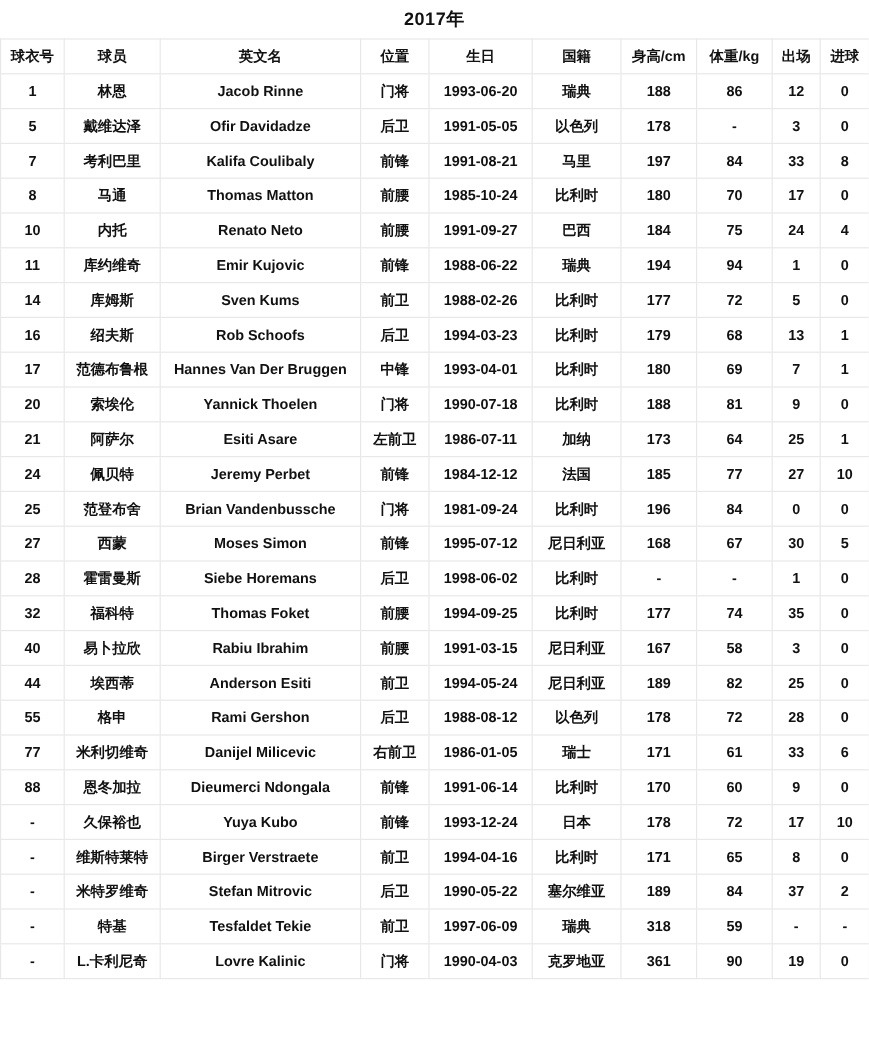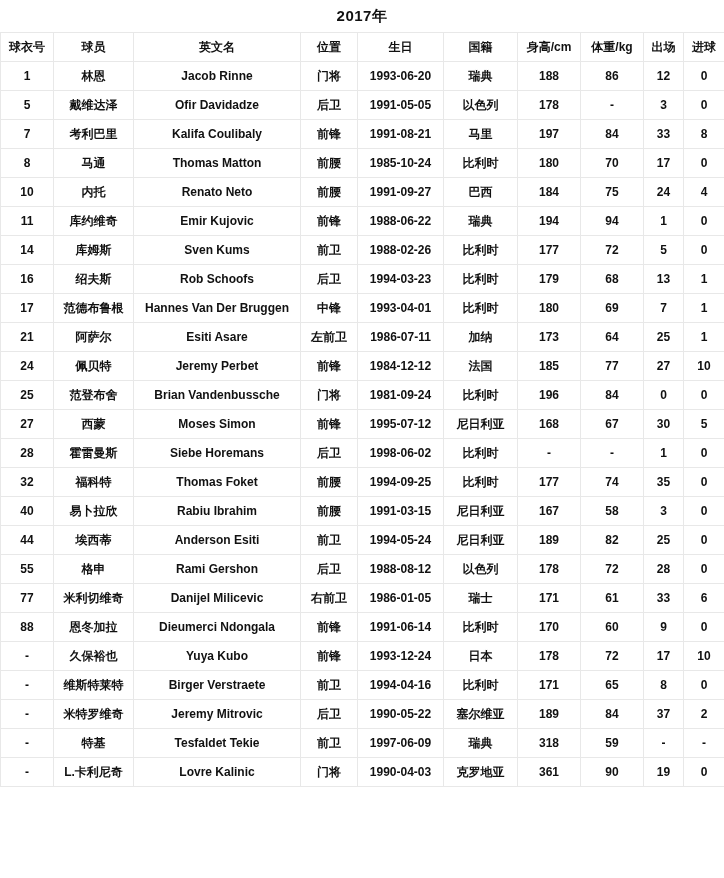--- a/index.html
+++ b/index.html
@@ -178,20 +178,32 @@
           <td>Hannes Van Der Bruggen</td>
           <td>中锋</td>
           <td>1993-04-01</td>
           <td>比利时</td>
           <td>180</td>
           <td>69</td>
           <td>7</td>
           <td>1</td>
         </tr>
         <tr>
+          <td>20</td>
+          <td>索埃伦</td>
+          <td>Yannick Thoelen</td>
+          <td>门将</td>
+          <td>1990-07-18</td>
+          <td>比利时</td>
+          <td>188</td>
+          <td>81</td>
+          <td>9</td>
+          <td>0</td>
+        </tr>
+        <tr>
           <td>21</td>
           <td>阿萨尔</td>
           <td>Esiti Asare</td>
           <td>左前卫</td>
           <td>1986-07-11</td>
           <td>加纳</td>
           <td>173</td>
           <td>64</td>
           <td>25</td>
           <td>1</td>
@@ -336,21 +348,21 @@
           <td>1994-04-16</td>
           <td>比利时</td>
           <td>171</td>
           <td>65</td>
           <td>8</td>
           <td>0</td>
         </tr>
         <tr>
           <td>-</td>
           <td>米特罗维奇</td>
-          <td>Jeremy Mitrovic</td>
+          <td>Stefan Mitrovic</td>
           <td>后卫</td>
           <td>1990-05-22</td>
           <td>塞尔维亚</td>
           <td>189</td>
           <td>84</td>
           <td>37</td>
           <td>2</td>
         </tr>
         <tr>
           <td>-</td>

